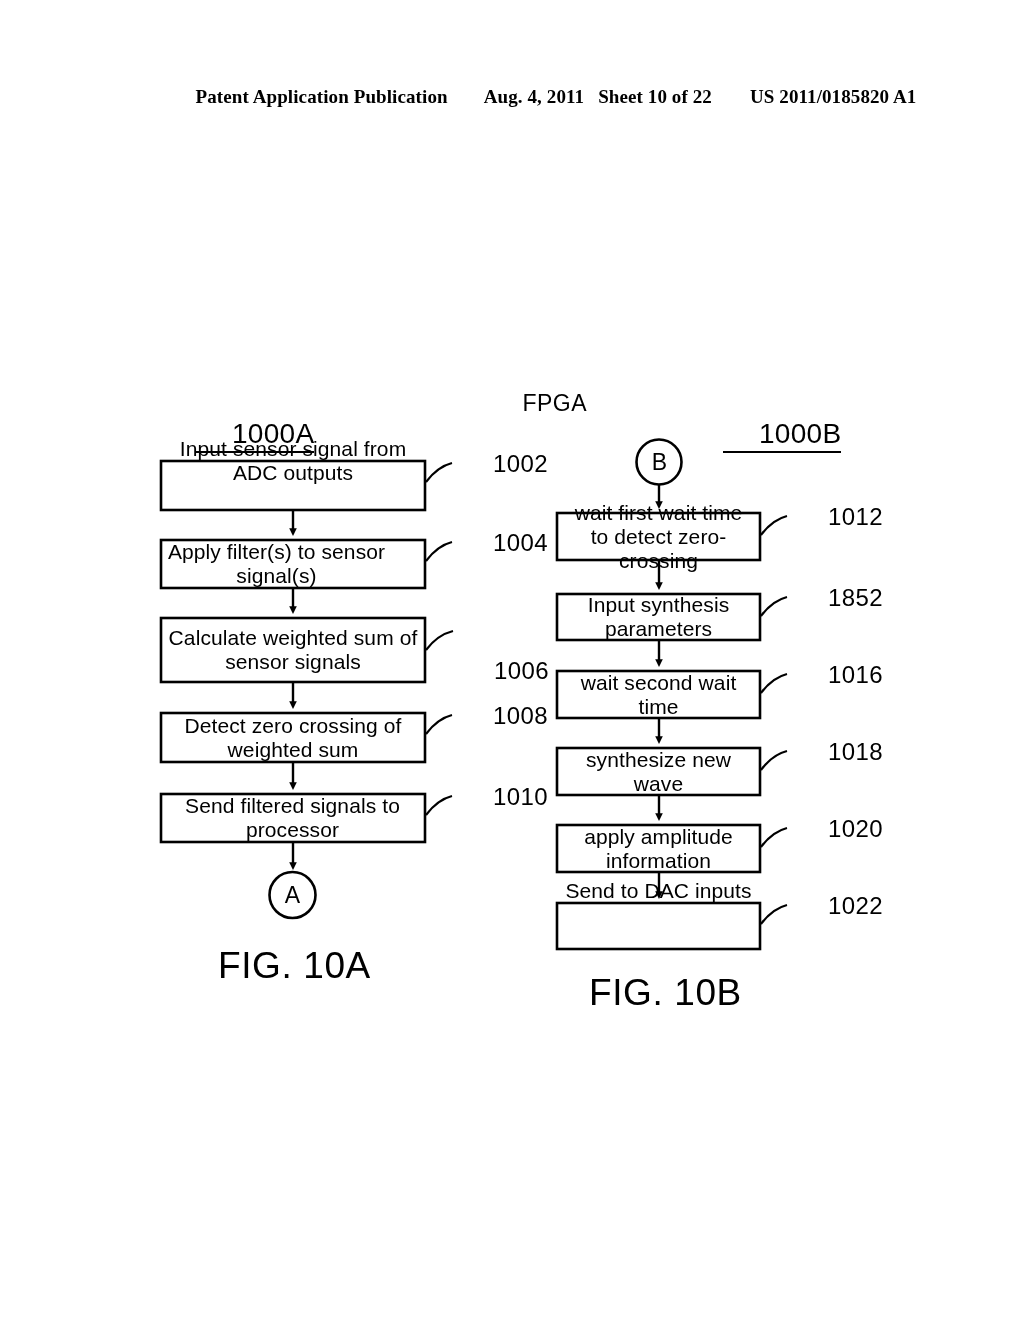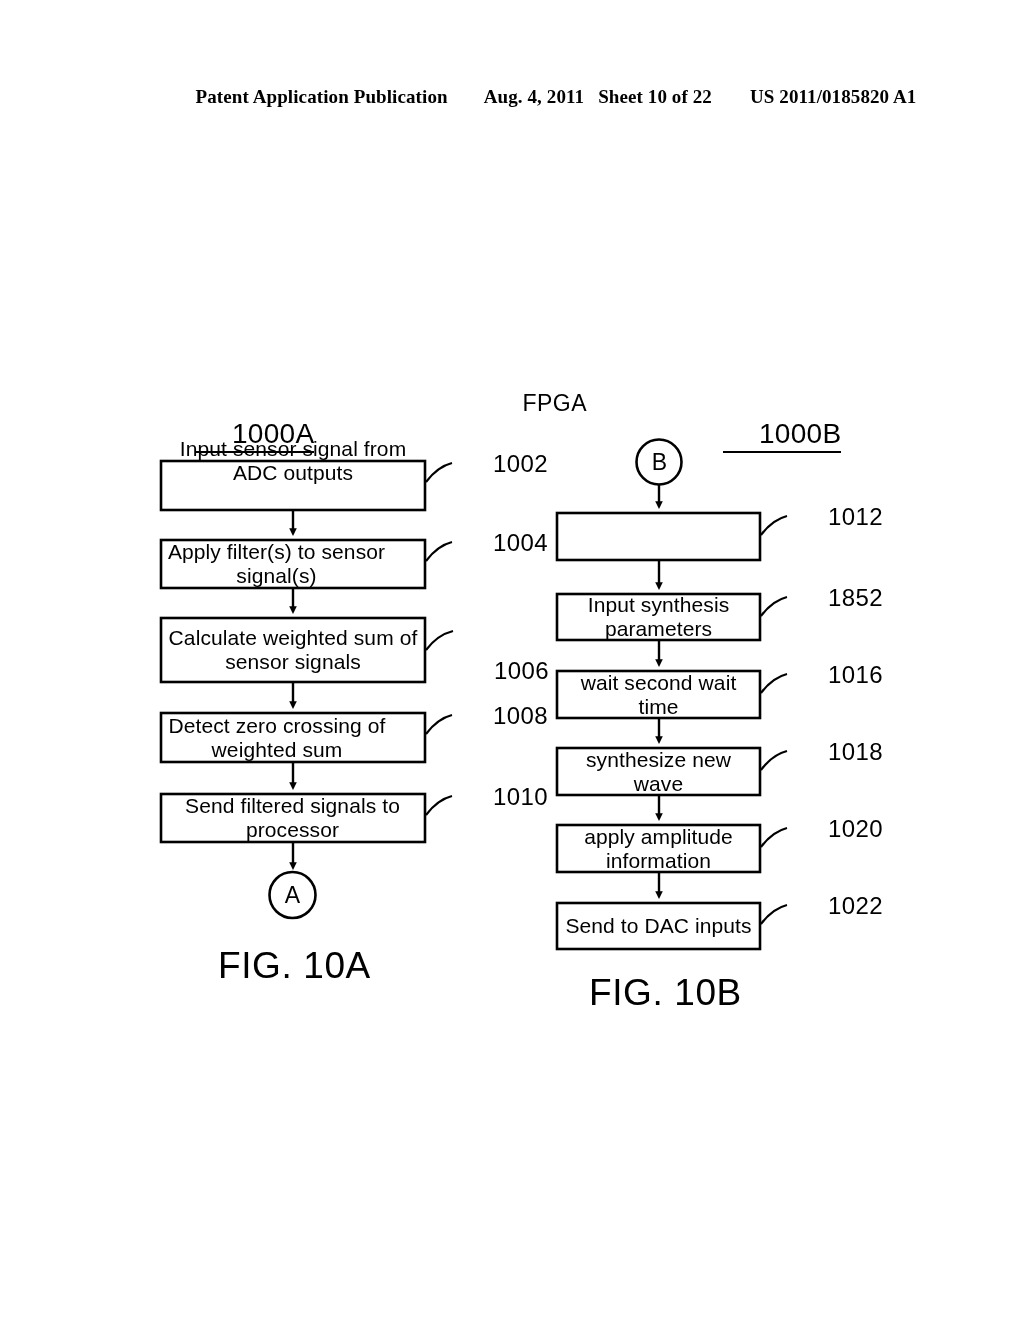--- a/index.html
+++ b/index.html
@@ -197,38 +197,39 @@
   <div class="lbl" id="fpga-title">
     <span>FPGA</span>
   </div>
 
   <div class="lbl flow-id" id="flow-id-a">1000A</div>
   <div class="lbl flow-id" id="flow-id-b">1000B</div>
 
   <div class="box-text" style="left:163px; top:443px; width:260px; height:35px;">Input sensor signal from ADC outputs</div>
   <div class="box-text" style="left:163px; top:542px; width:227px; height:44px;">Apply filter(s)  to sensor signal(s)</div>
   <div class="box-text" style="left:163px; top:620px; width:260px; height:60px;">Calculate weighted sum of sensor signals</div>
-  <div class="box-text" style="left:147px; top:715px; width:260px; height:45px;">Detect zero crossing of weighted sum</div>
+  <div class="box-text" style="left:163px; top:715px; width:260px; height:45px;">Detect zero crossing of weighted sum</div>
   <div class="box-text" style="left:163px; top:796px; width:259px; height:44px;">Send filtered signals to processor</div>
 
   <div class="lbl ref-num" style="left:457px; top:450px;">1002</div>
   <div class="lbl ref-num" style="left:457px; top:529px;">1004</div>
   <div class="lbl ref-num" style="left:458px; top:618px;margin-top:39px;">1006</div>
   <div class="lbl ref-num" style="left:457px; top:702px;">1008</div>
   <div class="lbl ref-num" style="left:457px; top:783px;">1010</div>
 
   <div class="conn-letter" style="left:270px; top:873px; width:45px; height:45px;">A</div>
 
   <div class="conn-letter" style="left:637px; top:440px; width:45px; height:45px;">B</div>
 
+  <div class="box-text" style="left:559px; top:515px; width:199px; height:43px;">wait first wait time to detect zero-crossing</div>
   <div class="box-text" style="left:559px; top:596px; width:199px; height:42px;">Input synthesis parameters</div>
   <div class="box-text" style="left:559px; top:673px; width:199px; height:43px;">wait second wait time</div>
   <div class="box-text" style="left:559px; top:750px; width:199px; height:43px;">synthesize new wave</div>
   <div class="box-text" style="left:559px; top:827px; width:199px; height:43px;">apply amplitude information</div>
-  <div class="box-text" style="left:559px; top:905px; width:199px; height:42px;">Send to DAC inputs</div>
+  <div class="box-text" style="left:559px; top:870px; width:199px; height:42px;">Send to DAC inputs</div>
 
   <div class="lbl ref-num" style="left:792px; top:503px;">1012</div>
   <div class="lbl ref-num" style="left:792px; top:584px;">1852</div>
   <div class="lbl ref-num" style="left:792px; top:661px;">1016</div>
   <div class="lbl ref-num" style="left:792px; top:738px;">1018</div>
   <div class="lbl ref-num" style="left:792px; top:815px;">1020</div>
   <div class="lbl ref-num" style="left:792px; top:892px;">1022</div>
 
   <div class="fig-caption" id="fig-caption-a">FIG. 10A</div>
   <div class="fig-caption" id="fig-caption-b">FIG. 10B</div>

